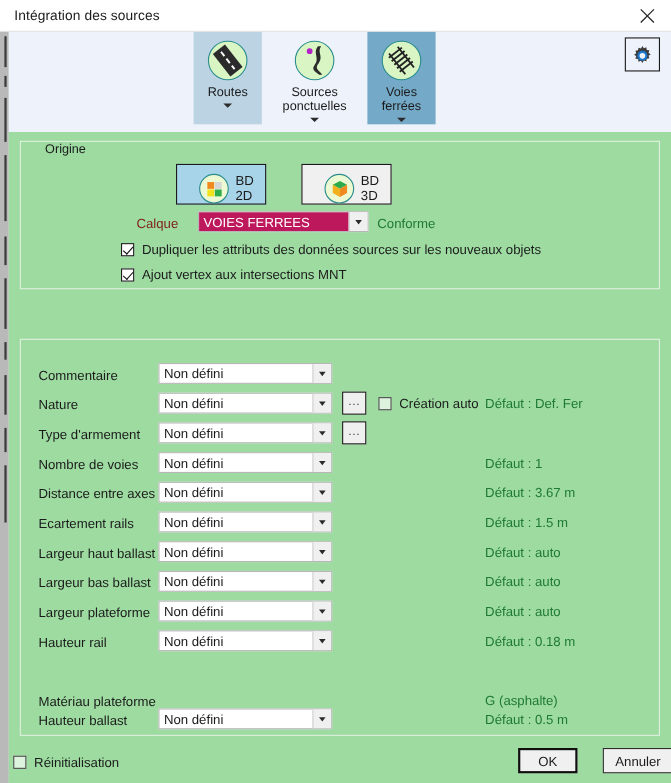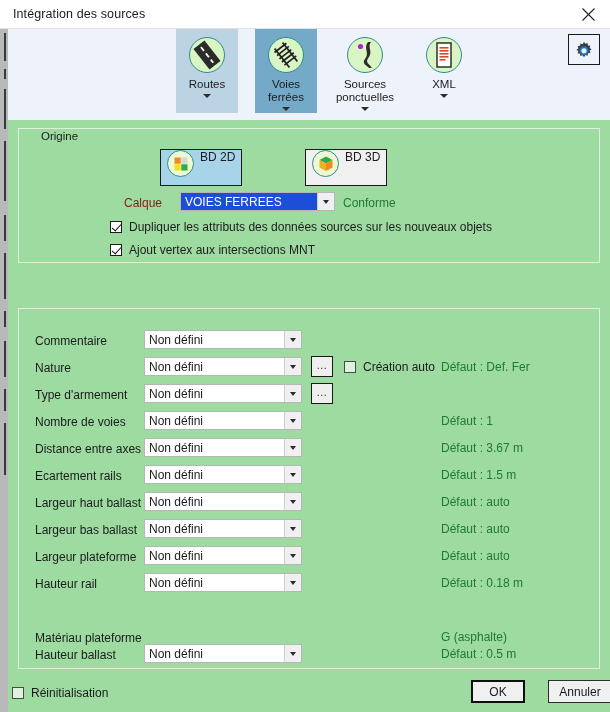--- a/index.html
+++ b/index.html
@@ -114,22 +114,22 @@
     background: #9ddba1;
     padding: 0 4px;
     font-size: 11.5px; color: #1b1b1b;
   }
 
   
   .bd-btn {
     position: absolute;
     width: 82px; height: 37px;
     border: 1.6px solid #1a1a1a;
-    display: flex; align-items: flex-start;
-    padding-left: 6px;
+    display: flex; align-items: flex-end;
+    padding-left: 20px;
     cursor: default;
   }
   .bd-btn.sel { background: #a8d4ea; }
   .bd-btn.unsel { background: #f0f0f0; }
   .bd-btn .disc {
     width: 27px; height: 27px; border-radius: 50%;
     background: #ecf9d2; border: 1.5px solid #2b8d8d;
     display: flex; align-items: center; justify-content: center;
     margin-right: 6px; flex: none;
   }
@@ -143,21 +143,21 @@
     background: #ffffff;
     border: 1px solid #b6b6b6;
     display: flex; align-items: stretch;
     cursor: default;
   }
   .combo .val {
     flex: 1 1 auto; display: flex; align-items: center;
     padding-left: 4px; font-size: 12px; color: #1b1b1b;
     overflow: hidden; white-space: nowrap;
   }
-  .combo.sel .val { background: #1d4ed8; color: #ffffff; }
+  .combo.sel .val { background: #be185d; color: #ffffff; }
   .combo .arrow {
     flex: none; width: 17px;
     background: #f0f0f0; border-left: 1px solid #cfcfcf;
     display: flex; align-items: center; justify-content: center;
   }
   .combo .arrow i {
     width: 0; height: 0;
     border-left: 3.5px solid transparent;
     border-right: 3.5px solid transparent;
     border-top: 4px solid #2b2b2b;
@@ -266,20 +266,34 @@
           <svg width="34" height="34" viewBox="0 0 34 34">
             <g transform="rotate(-38 17 17)">
               <rect x="10" y="4" width="14" height="26" fill="#2b2b2b"></rect>
               <rect x="16.2" y="7" width="1.8" height="5" fill="#fff"></rect>
               <rect x="16.2" y="15" width="1.8" height="5" fill="#fff"></rect>
               <rect x="16.2" y="23" width="1.8" height="4" fill="#fff"></rect>
             </g>
           </svg>
         </div>
         <div class="lbl">Routes</div>
+        <div class="caret"></div>
+      </div>
+
+      <div class="rtab">
+        <div class="glyph">
+          <svg width="34" height="34" viewBox="0 0 34 34">
+            <path d="M20 4 C15 10, 22 15, 17 21 C13 26, 20 28, 21 30 L24 30 C22 26, 16 25, 21 19 C25 13, 19 9, 23 4 Z" fill="#2b2b2b"></path>
+            <circle cx="12.5" cy="8.5" r="2.6" fill="#b522c9"></circle>
+          </svg>
+        </div>
+        <div class="lbl">
+          <span>Sources</span><br>
+          <span>ponctuelles</span>
+        </div>
         <div class="caret"></div>
       </div>
 
       <div class="rtab active">
         <div class="glyph">
           <svg width="34" height="34" viewBox="0 0 34 34">
             <g transform="rotate(-38 17 17)" stroke="#222" stroke-width="1.7" fill="none">
               <line x1="12" y1="5" x2="12" y2="29"></line>
               <line x1="22" y1="5" x2="22" y2="29"></line>
               <line x1="9.5" y1="8" x2="24.5" y2="8"></line>
@@ -290,50 +304,20 @@
             </g>
           </svg>
         </div>
         <div class="lbl">
           <span>Voies</span><br>
           <span>ferrées</span>
         </div>
         <div class="caret"></div>
       </div>
 
-      <div class="rtab">
-        <div class="glyph">
-          <svg width="34" height="34" viewBox="0 0 34 34">
-            <path d="M20 4 C15 10, 22 15, 17 21 C13 26, 20 28, 21 30 L24 30 C22 26, 16 25, 21 19 C25 13, 19 9, 23 4 Z" fill="#2b2b2b"></path>
-            <circle cx="12.5" cy="8.5" r="2.6" fill="#b522c9"></circle>
-          </svg>
-        </div>
-        <div class="lbl">
-          <span>Sources</span><br>
-          <span>ponctuelles</span>
-        </div>
-        <div class="caret"></div>
-      </div>
-
-      <div class="rtab">
-        <div class="glyph">
-          <svg width="34" height="34" viewBox="0 0 34 34">
-            <rect x="10" y="5" width="14" height="24" fill="#fff" stroke="#222" stroke-width="1.4"></rect>
-            <g fill="#d8472b">
-              <rect x="12.5" y="9" width="9" height="1.6"></rect>
-              <rect x="12.5" y="12" width="9" height="1.6"></rect>
-              <rect x="12.5" y="15" width="9" height="1.6"></rect>
-              <rect x="12.5" y="18" width="9" height="1.6"></rect>
-              <rect x="12.5" y="21" width="6" height="1.6"></rect>
-            </g>
-          </svg>
-        </div>
-        <div class="lbl">XML</div>
-        <div class="caret"></div>
-      </div>
 
     </div>
 
     <div class="gear-btn">
       <svg width="22" height="22" viewBox="0 0 24 24">
         <g fill="#3b3b3b">
           <path d="M12 1.5l1.4 2.2 2.5-.8.4 2.6 2.6.4-.8 2.5 2.2 1.4-2.2 1.4.8 2.5-2.6.4-.4 2.6-2.5-.8L12 18.5l-1.4-2.2-2.5.8-.4-2.6-2.6-.4.8-2.5L3.7 10.2 5.9 8.8l-.8-2.5 2.6-.4.4-2.6 2.5.8z" transform="translate(0,1.5)"></path>
         </g>
         <circle cx="12" cy="12.8" r="5" fill="#1b77cc"></circle>
         <circle cx="12" cy="12.8" r="2.8" fill="#eef2fb"></circle>
@@ -351,21 +335,21 @@
           <svg width="20" height="20" viewBox="0 0 20 20">
             <rect x="3.5" y="3.5" width="6.2" height="6.2" fill="#f08a1e"></rect>
             <rect x="10.3" y="3.5" width="6.2" height="6.2" fill="#d6d6d6"></rect>
             <rect x="3.5" y="10.3" width="6.2" height="6.2" fill="#f2e21c"></rect>
             <rect x="10.3" y="10.3" width="6.2" height="6.2" fill="#2eab4a"></rect>
           </svg>
         </span>
         <span class="txt">BD 2D</span>
       </div>
 
-      <div class="bd-btn unsel" style="left:255px; top:20px;margin-left:31px;">
+      <div class="bd-btn unsel" style="left:255px; top:20px;">
         <span class="disc">
           <svg width="20" height="20" viewBox="0 0 20 20">
             <polygon points="10,2.5 16.5,6 10,9.5 3.5,6" fill="#2eab4a"></polygon>
             <polygon points="3.5,6 10,9.5 10,17 3.5,13.5" fill="#f2b01c"></polygon>
             <polygon points="16.5,6 10,9.5 10,17 16.5,13.5" fill="#f08a1e"></polygon>
           </svg>
         </span>
         <span class="txt">BD 3D</span>
       </div>
 

